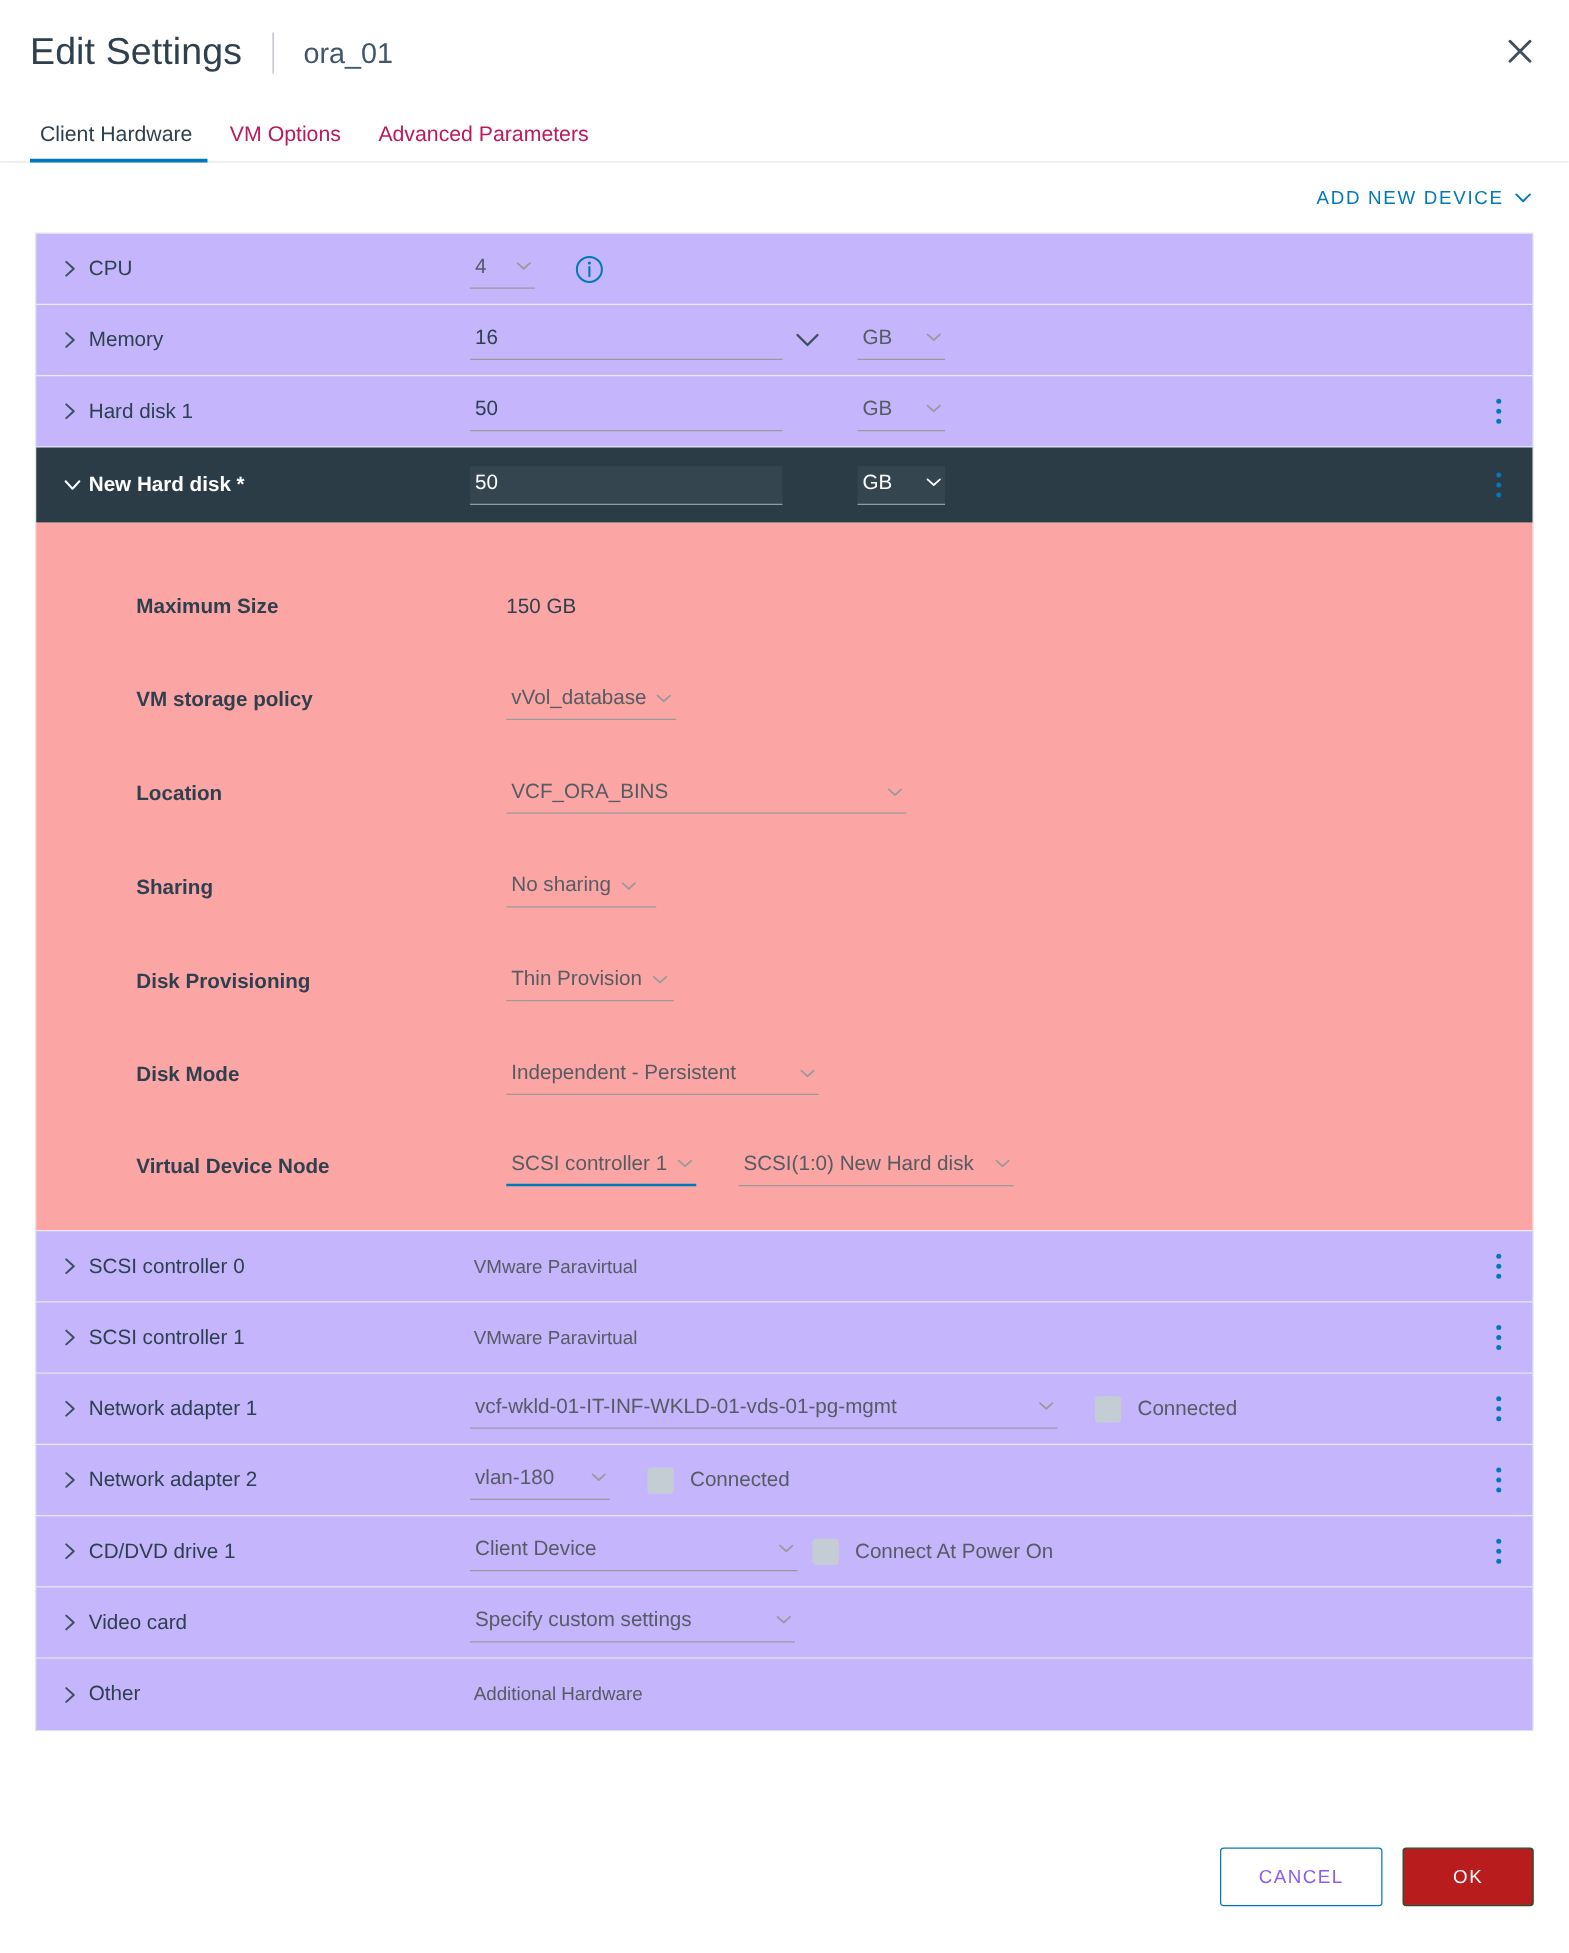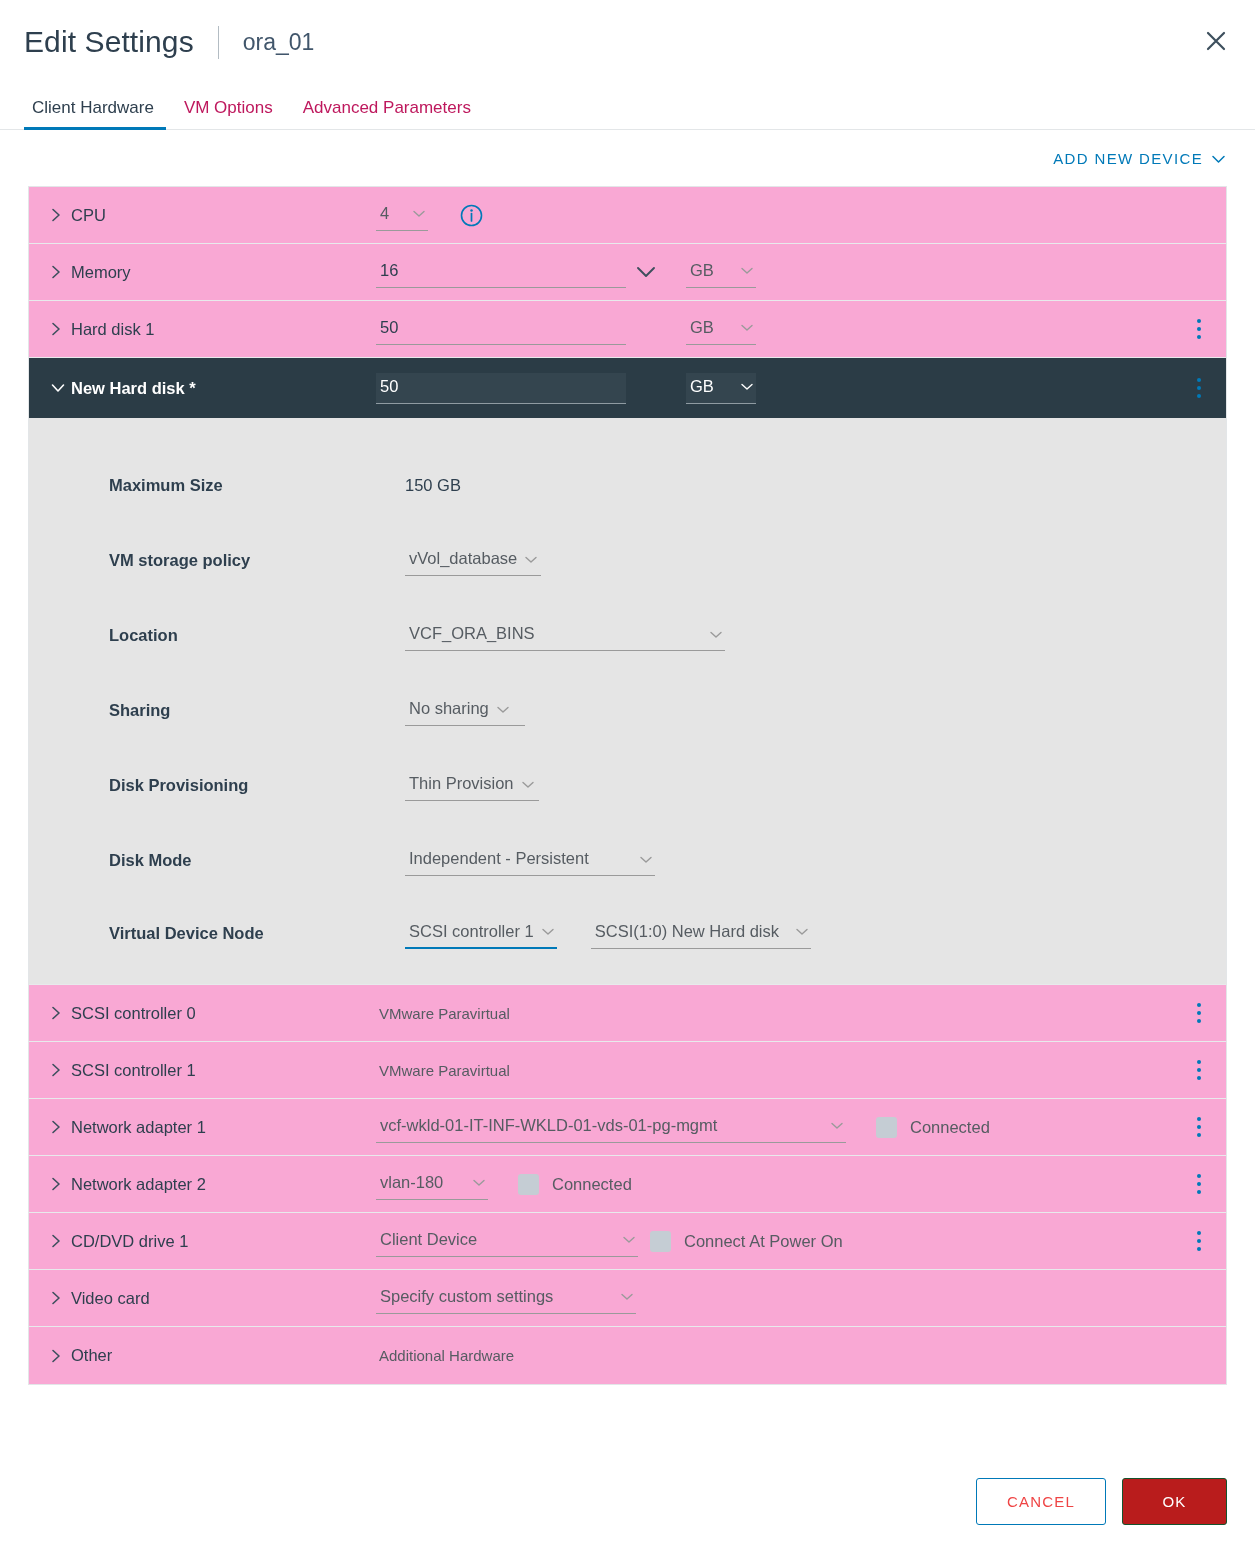--- a/index.html
+++ b/index.html
@@ -129,21 +129,21 @@
     margin: 0 28px;
     border: 1px solid #e3e6e8;
     border-bottom: 1px solid #e3e6e8;
   }
   .drow {
     position: relative;
     display: flex;
     align-items: center;
     min-height: 57px;
     border-bottom: 1px solid #e8eaec;
-    background: #f9a8d4;
+    background: #c4b5fd;
     padding-left: 22px;
   }
   .drow:last-child { border-bottom: none; }
 
   .caret {
     width: 20px;
     display: flex;
     align-items: center;
     justify-content: flex-start;
     cursor: pointer;
@@ -273,21 +273,21 @@
   }
   .cbx-lbl {
     font-size: 16.5px;
     color: #565c62;
     margin-left: 13px;
     white-space: nowrap;
   }
 
   
   .detail {
-    background: #e5e5e5;
+    background: #fca5a5;
     border-bottom: 1px solid #e8eaec;
     padding: 30px 0 16px 0;
   }
   .frow {
     display: flex;
     align-items: center;
     min-height: 75px;
     padding-left: 80px;
   }
   .flabel {
@@ -324,21 +324,21 @@
     font-size: 15px;
     letter-spacing: 1.2px;
     height: 47px;
     min-width: 130px;
     cursor: pointer;
     border-radius: 3px;
     padding: 0 20px;
   }
   .btn-cancel {
     background: #ffffff;
-    color: #ef4444;
+    color: #8b5cf6;
     border: 1px solid #0079b8;
   }
   .btn-ok {
     background: #b91c1c;
     color: #ffffff;
     border: 1px solid #14532d;
     min-width: 105px;
   }
 </style>
 </head>

